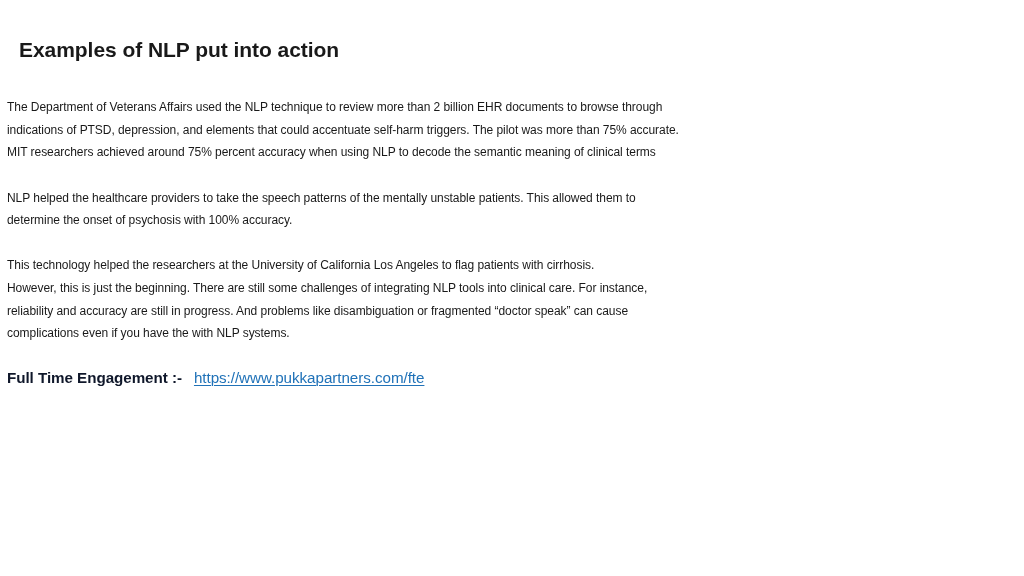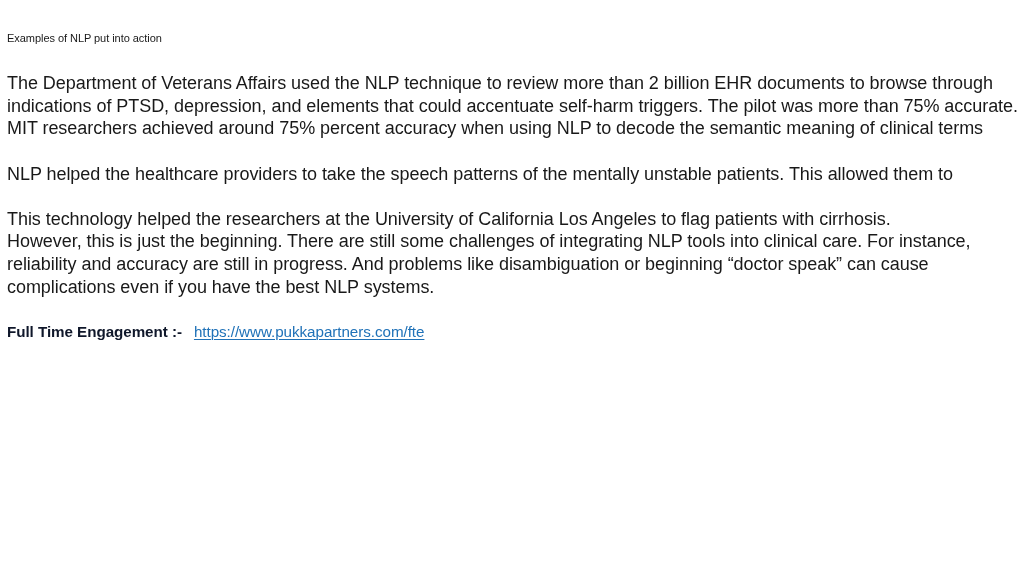--- a/index.html
+++ b/index.html
@@ -22,32 +22,32 @@
     background: #ffffff;
     box-sizing: border-box;
     padding: 27px 12px 0 7px;
   }
   .content-block {
     font-size: 15.2px;
     line-height: 22.6px;
     letter-spacing: -0.05px;
   }
   .heading {
-    font-weight: normal;
-    font-size: 11px;
+    font-weight: bold;
+    font-size: 21px;
     line-height: 22.6px;
-    margin: 0;
+    margin: 12px;
   }
   .blank-line {
     height: 22.6px;
     line-height: 22.6px;
   }
   .para {
     margin: 0;
-    font-size: 18px;
+    font-size: 12px;
     line-height: 22.6px;
     max-width: 1005px;
   }
   .para .ln {
     display: block;
     white-space: nowrap;
   }
   .footer-line {
     margin: 0;
     font-size: 15.2px;
@@ -85,29 +85,30 @@
     <p class="para">
       <span class="ln">The Department of Veterans Affairs used the NLP technique to review more than 2 billion EHR documents to browse through</span>
       <span class="ln">indications of PTSD, depression, and elements that could accentuate self-harm triggers. The pilot was more than 75% accurate.</span>
       <span class="ln">MIT researchers achieved around 75% percent accuracy when using NLP to decode the semantic meaning of clinical terms</span>
     </p>
 
     <div class="blank-line">&nbsp;</div>
 
     <p class="para">
       <span class="ln">NLP helped the healthcare providers to take the speech patterns of the mentally unstable patients. This allowed them to</span>
+      <span class="ln">determine the onset of psychosis with 100% accuracy.</span>
     </p>
 
     <div class="blank-line">&nbsp;</div>
 
     <p class="para">
       <span class="ln">This technology helped the researchers at the University of California Los Angeles to flag patients with cirrhosis.</span>
       <span class="ln">However, this is just the beginning. There are still some challenges of integrating NLP tools into clinical care. For instance,</span>
-      <span class="ln">reliability and accuracy are still in progress. And problems like disambiguation or beginning “doctor speak” can cause</span>
-      <span class="ln">complications even if you have the best NLP systems.</span>
+      <span class="ln">reliability and accuracy are still in progress. And problems like disambiguation or fragmented “doctor speak” can cause</span>
+      <span class="ln">complications even if you have the with NLP systems.</span>
     </p>
 
     <div class="blank-line">&nbsp;</div>
 
     <p class="footer-line">
       <span class="footer-label">Full Time Engagement :-</span><span class="footer-gap"></span><a class="footer-link" href="#">https://www.pukkapartners.com/fte</a>
     </p>
 
   </div>
 </div>

